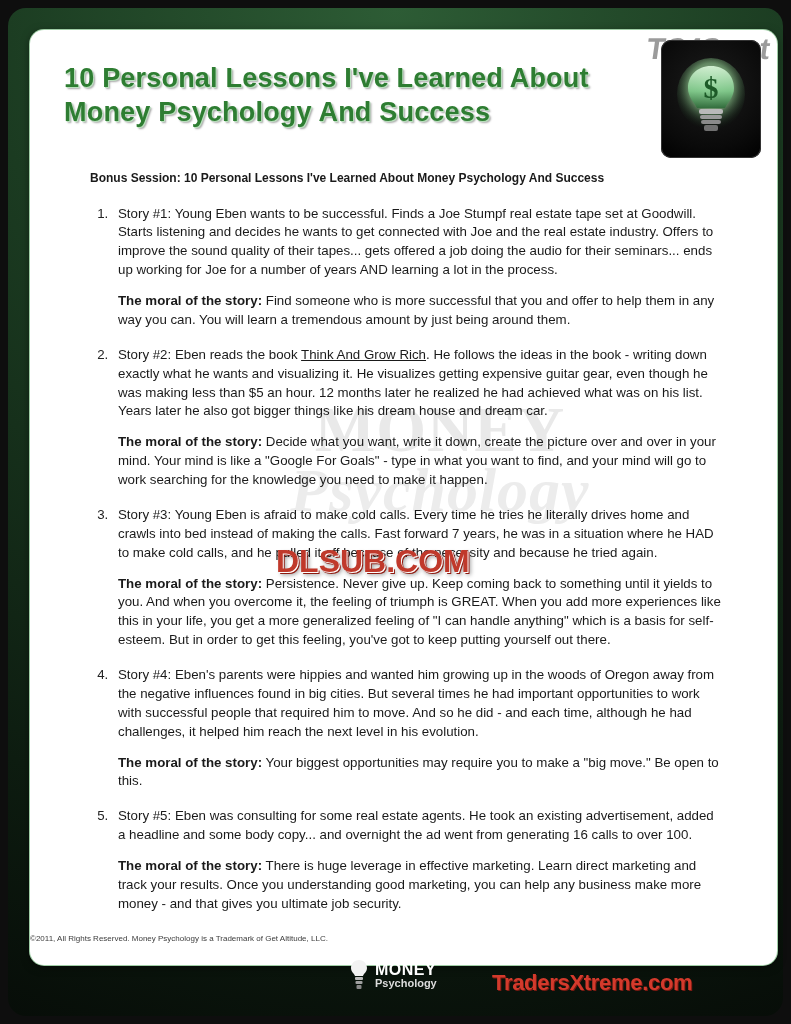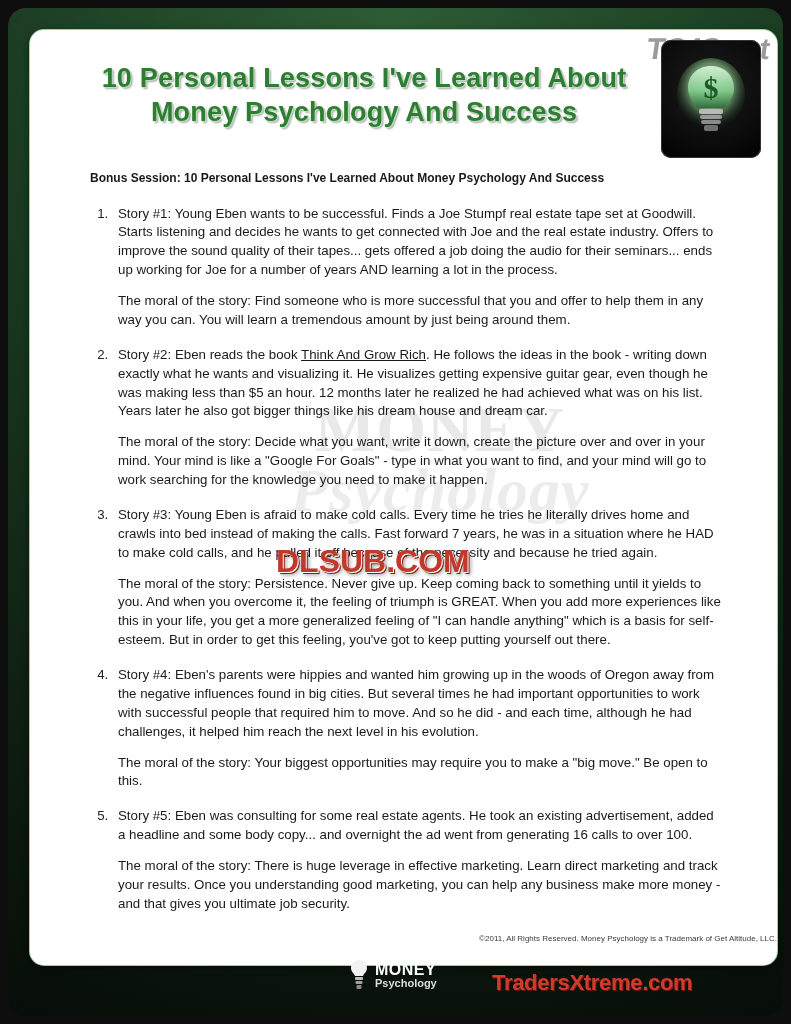--- a/index.html
+++ b/index.html
@@ -84,21 +84,20 @@
     left: 34px;
     top: 32px;
     width: 600px;
     font-family: "Liberation Sans", sans-serif;
     font-weight: bold;
     font-size: 27px;
     line-height: 1.25;
     color: #2e7d32;
     text-shadow: 1px 1px 0 #b9e0bd, 2px 2px 2px rgba(0,0,0,0.35);
     letter-spacing: 0.2px;
-    text-align: center;
   }
 
   
   .logo-box {
     position: absolute;
     right: 16px;
     top: 10px;
     width: 100px;
     height: 118px;
     background: radial-gradient(circle at 50% 40%, #1c1c1c 0%, #0a0a0a 70%, #000 100%);
@@ -162,28 +161,28 @@
     font-size: 13.3px;
     color: #222;
   }
   .story-text { margin: 0; }
   .story-text u { }
   .moral {
     margin: 12px 0 0 0;
     font-size: 13.3px;
     line-height: 1.42;
   }
-  .moral b { font-weight: normal; }
+  .moral b { font-weight: bold; }
 
   .copyright {
     position: absolute;
     left: 0;
     bottom: 22px;
     width: 747px;
-    text-align: right;
+    text-align: left;
     font-size: 8px;
     color: #3b3b3b;
     z-index: 3;
   }
 
   
   .footer {
     position: absolute;
     left: 22px;
     bottom: 16px;

